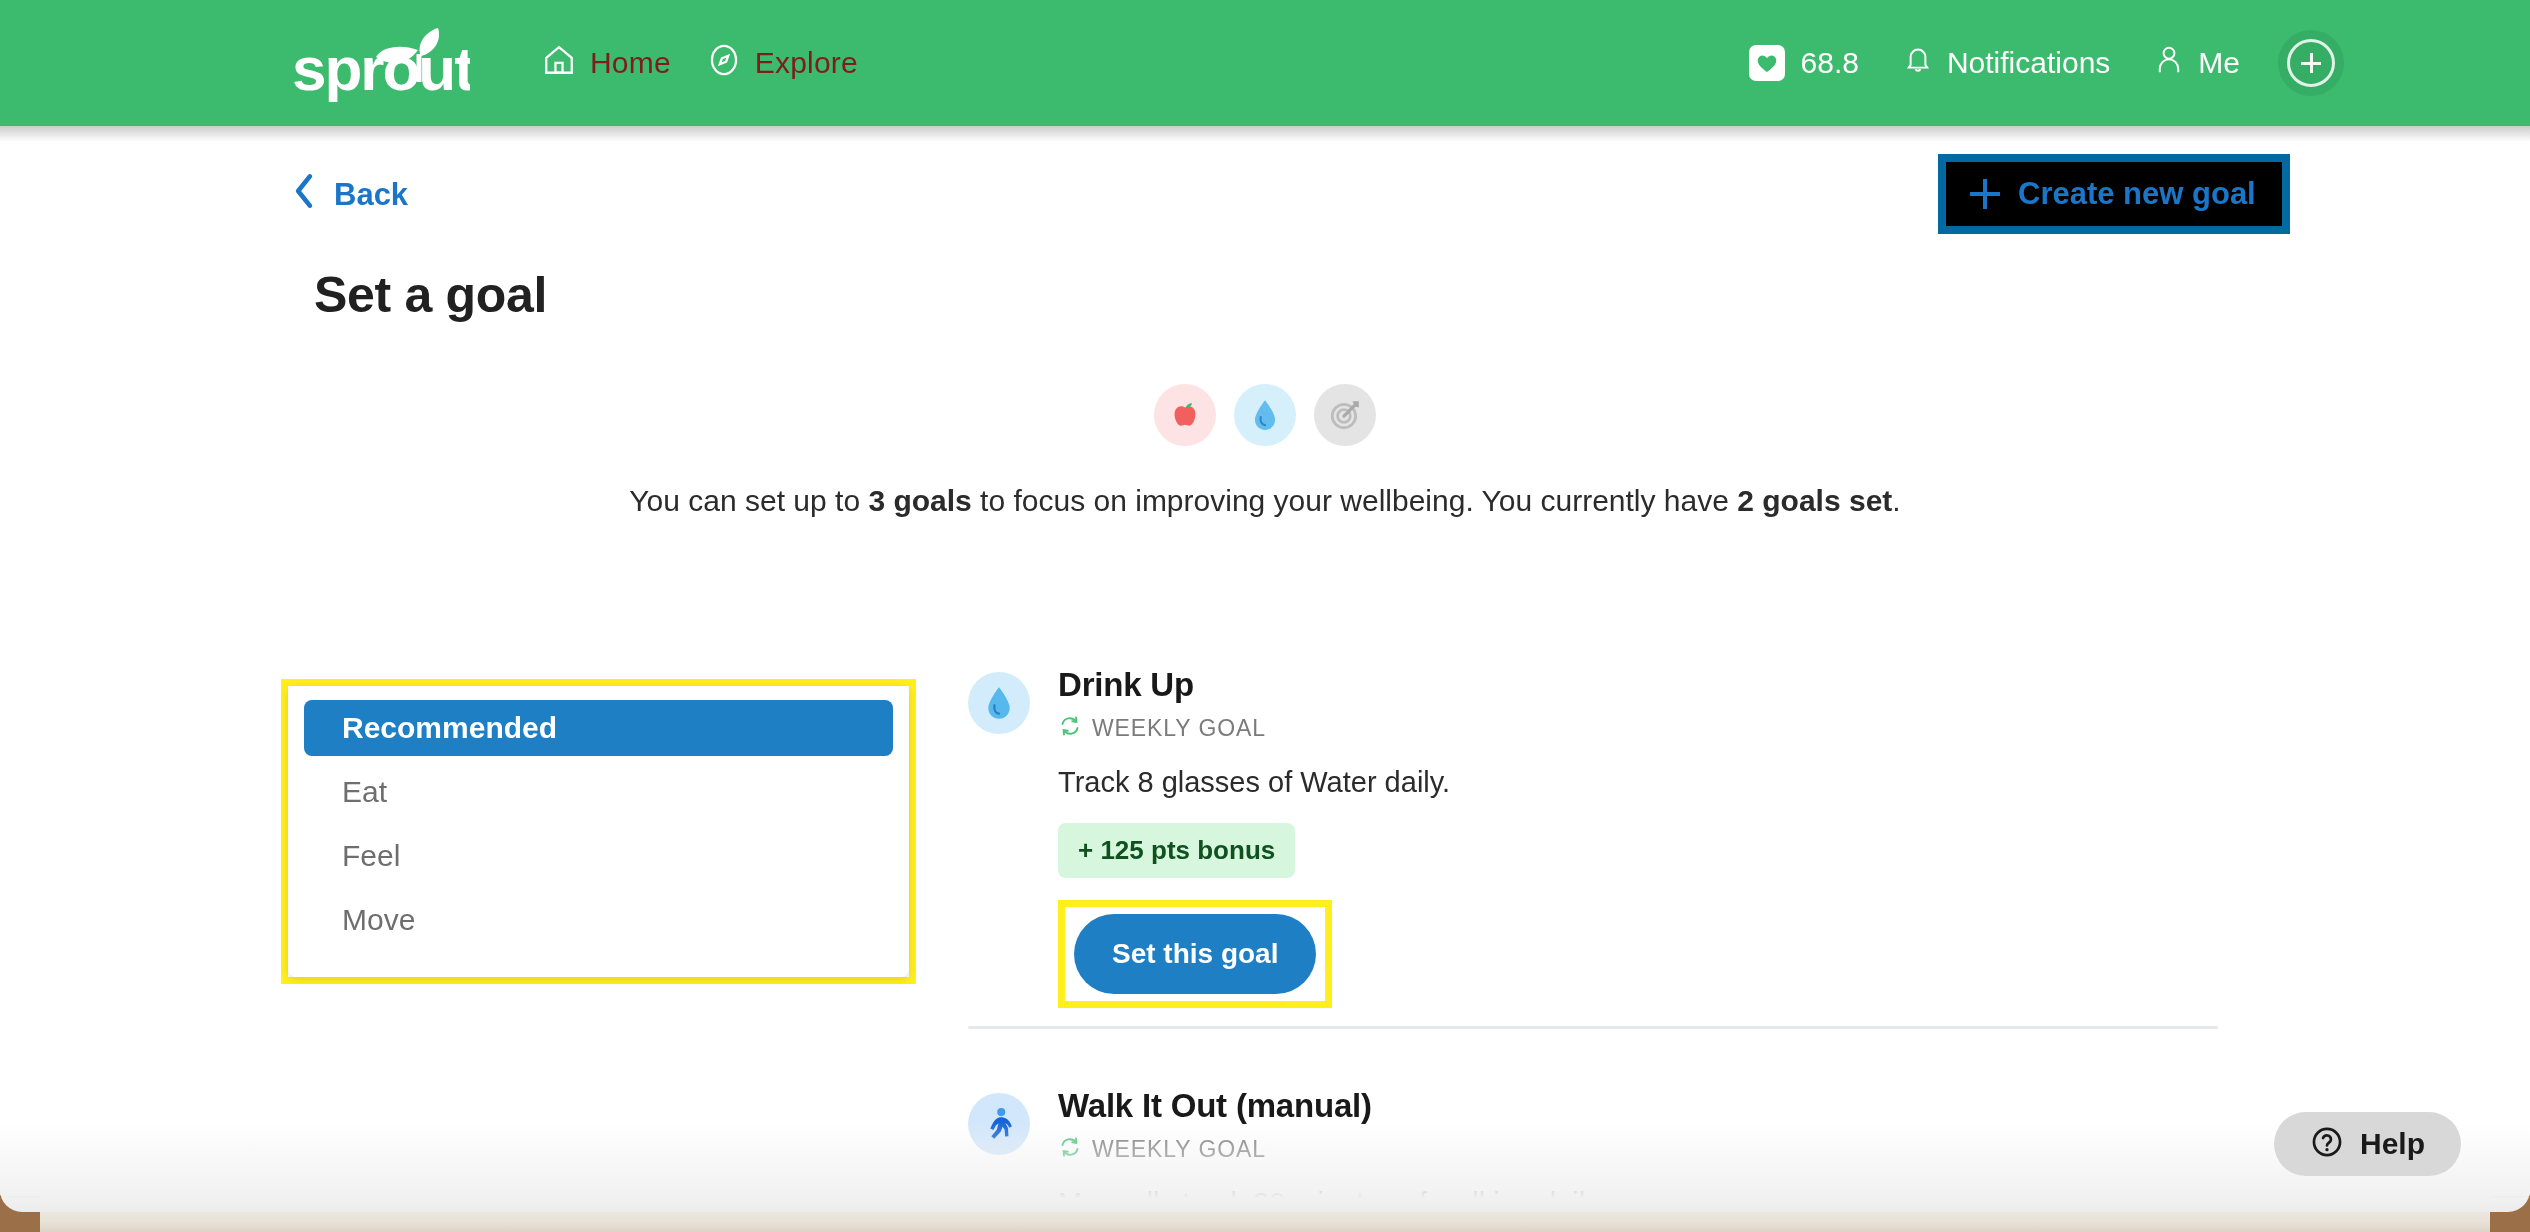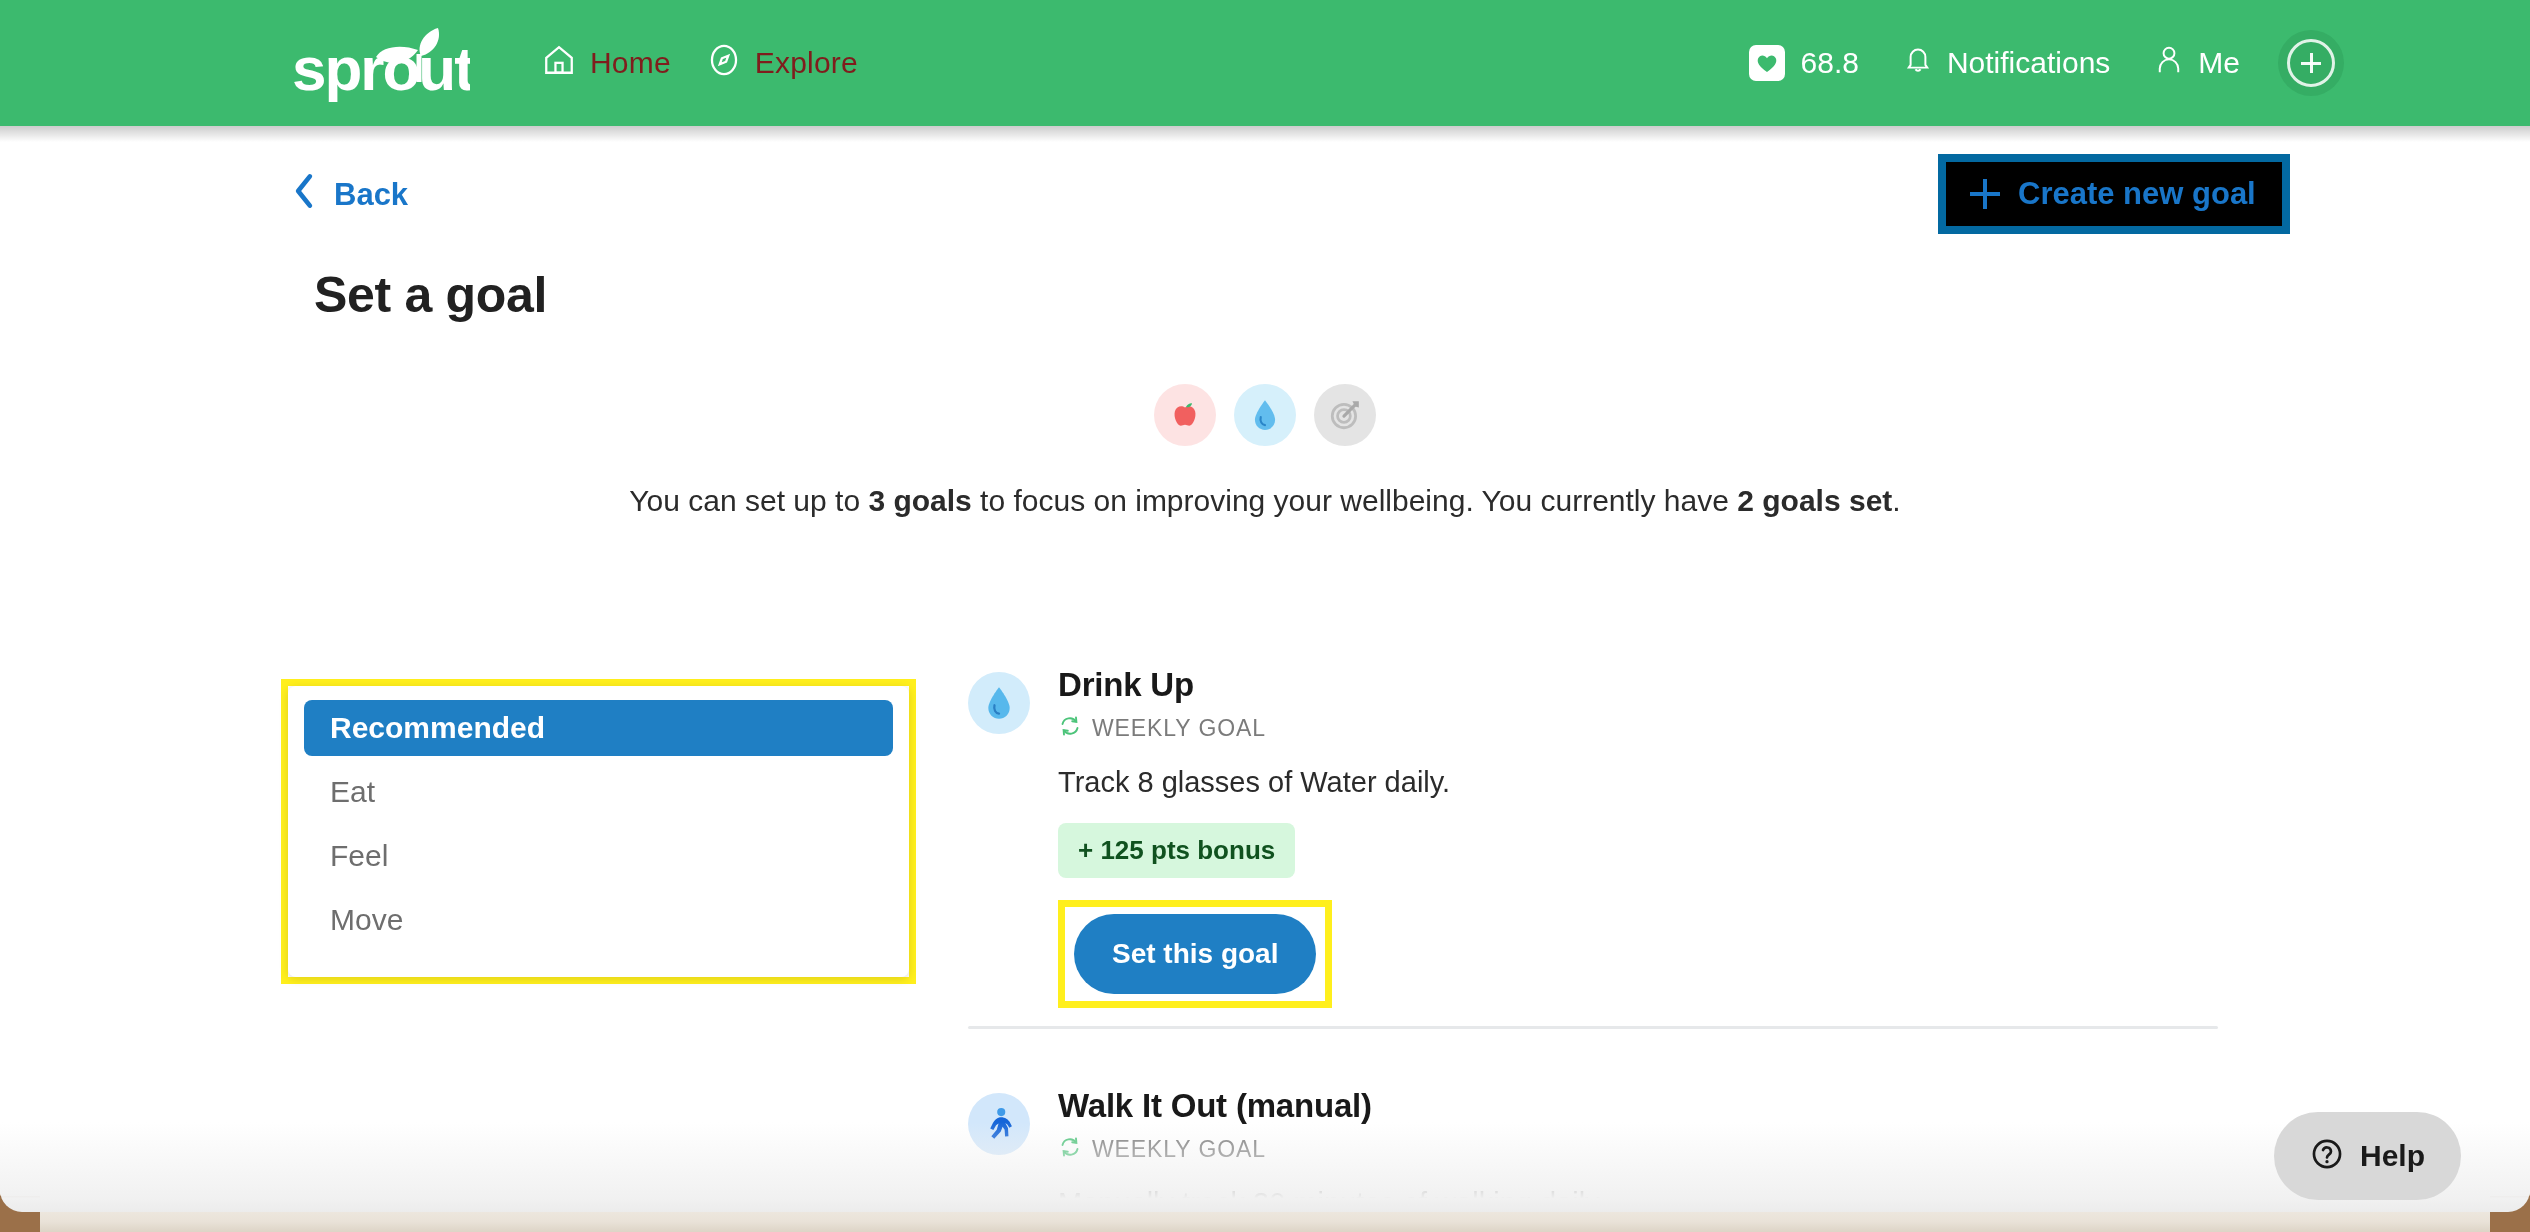--- a/index.html
+++ b/index.html
@@ -162,21 +162,21 @@
   }
   #sidebar-card {
     position:absolute; left: 0; top: 0; right:0; bottom:0;
     background:#ffffff;
     border-radius: 8px;
     box-shadow: 0 2px 10px rgba(0,0,0,0.13);
     padding: 14px 16px 18px 16px;
   }
   .side-item {
     height: 56px; display:flex; align-items:center;
-    padding-left: 26px; font-size: 30px; color:#6e6e6e;
+    padding-left: 38px; font-size: 30px; color:#6e6e6e;
     border-radius: 8px; cursor:pointer; margin-bottom: 8px;
   }
   .side-item.active {
     background:#1f7fc4; color:#ffffff; font-weight:700;
   }
 
   
   #goal-list { position:absolute; left: 968px; top: 540px; width: 1250px; }
   .goal-row { position:relative; padding-bottom: 18px; }
   .goal-icon {
@@ -211,21 +211,21 @@
   
   #bottom-fade {
     position:absolute; left:0; bottom: 0; width: 2530px; height: 90px;
     background: linear-gradient(180deg, rgba(255,255,255,0) 0%, #f1f1f1 85%, #ececec 100%);
     pointer-events:none; z-index: 12;
   }
 
   
   #help-widget {
     position:absolute; left: 2274px; top: 1112px;
-    height: 88px; padding: 0 36px;
+    height: 64px; padding: 0 36px;
     background:#d8d8d8; border-radius: 999px;
     display:flex; align-items:center; gap: 16px;
     z-index: 40; cursor:pointer;
   }
   #help-widget .lbl { font-size: 30px; color:#1a1a1a; font-weight:700; }
 </style>
 </head>
 <body>
 
 <div id="window">

